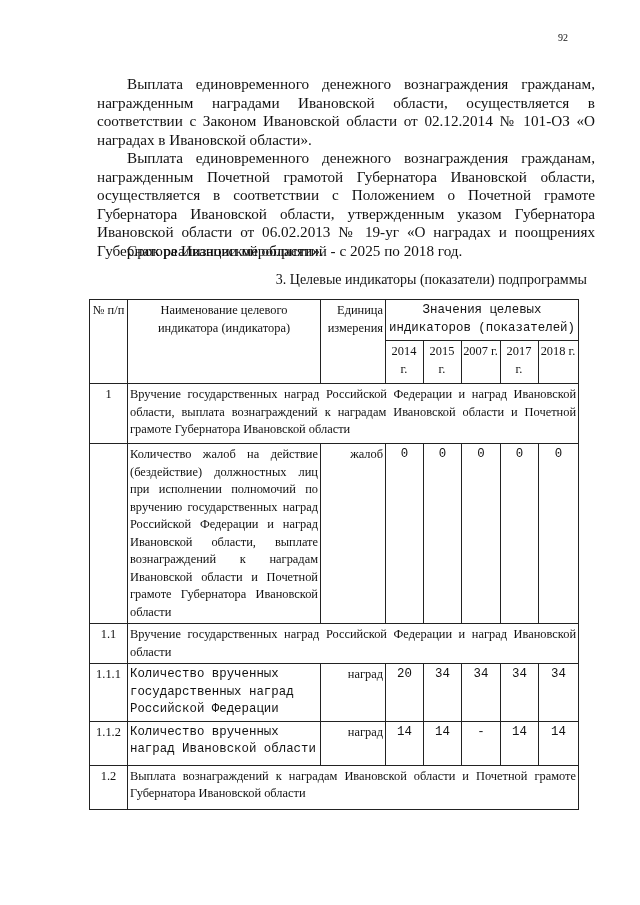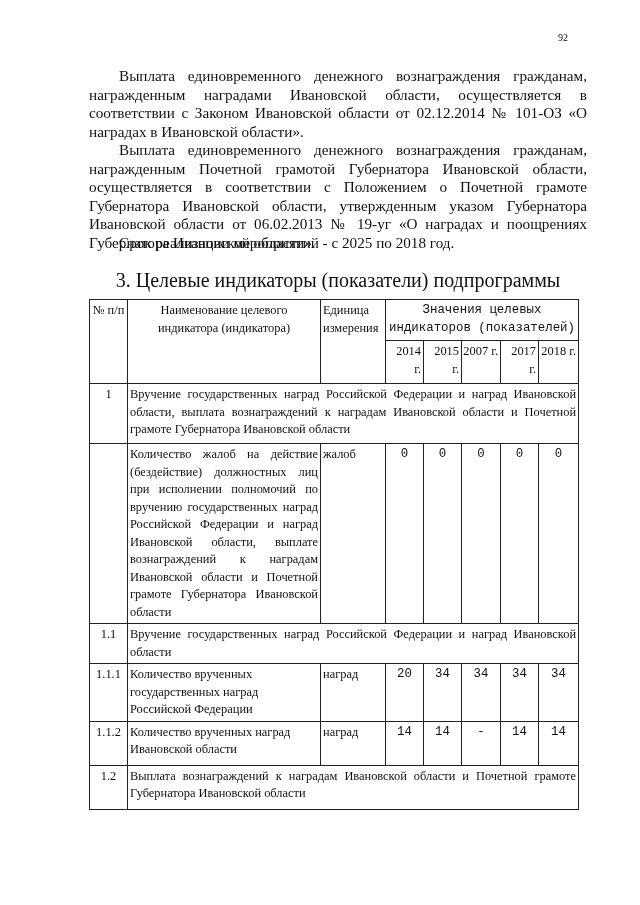--- a/index.html
+++ b/index.html
@@ -8,46 +8,46 @@
     font-family: "Liberation Serif", "DejaVu Serif", serif;
     color: #111;
   }
   .page-number {
     position: absolute; left: 558px; top: 32px;
     font-size: 10px; font-weight: normal;
   }
   .para {
     position: absolute; left: 89px; width: 498px;
     font-size: 15.2px; line-height: 18.6px;
-    text-align: justify; text-indent: 30px; margin: 0;
+    text-align: justify; text-indent: 30px; margin: 8px;
   }
   #p1 { top: 67px; }
   #p2 { top: 141px; }
   #p3 { top: 234px; }
   .section-title {
     position: absolute; left: 89px; width: 498px; top: 271px;
-    text-align: center; font-size: 20px; line-height: 18px;
+    text-align: right; font-size: 14px; line-height: 18px;
   }
   table.indicators {
     position: absolute; left: 89px; top: 299px;
     border-collapse: collapse; table-layout: fixed;
     width: 489px;
     font-size: 12.4px; line-height: 17.5px;
   }
   table.indicators td, table.indicators th {
     border: 1.3px solid #222; padding: 2px 2px; vertical-align: top;
     font-weight: normal;
   }
   .c-num { text-align: center; }
   .c-name-h { text-align: center; }
-  .c-unit { text-align: left; }
+  .c-unit { text-align: right; }
   .c-val { text-align: center; font-family: Liberation Mono, monospace; }
-  .c-year { text-align: right; padding-left: 1px !important; }
+  .c-year { text-align: center; padding-left: 1px !important; }
   .justify { text-align: justify; }
-  .left { text-align: left; }
+  .left { text-align: left; font-family: Liberation Mono, monospace; }
 </style>
 </head>
 <body>
 
 <div class="page-number">92</div>
 
 <p id="p1" class="para">Выплата единовременного денежного вознаграждения гражданам, награжденным наградами Ивановской области, осуществляется в соответствии с Законом Ивановской области от 02.12.2014 № 101-ОЗ «О наградах в Ивановской области».</p>
 <p id="p2" class="para">Выплата единовременного денежного вознаграждения гражданам, награжденным Почетной грамотой Губернатора Ивановской области, осуществляется в соответствии с Положением о Почетной грамоте Губернатора Ивановской области, утвержденным указом Губернатора Ивановской области от 06.02.2013 № 19-уг «О наградах и поощрениях Губернатора Ивановской области».</p>
 <p id="p3" class="para">Срок реализации мероприятий - с 2025 по 2018 год.</p>
 

